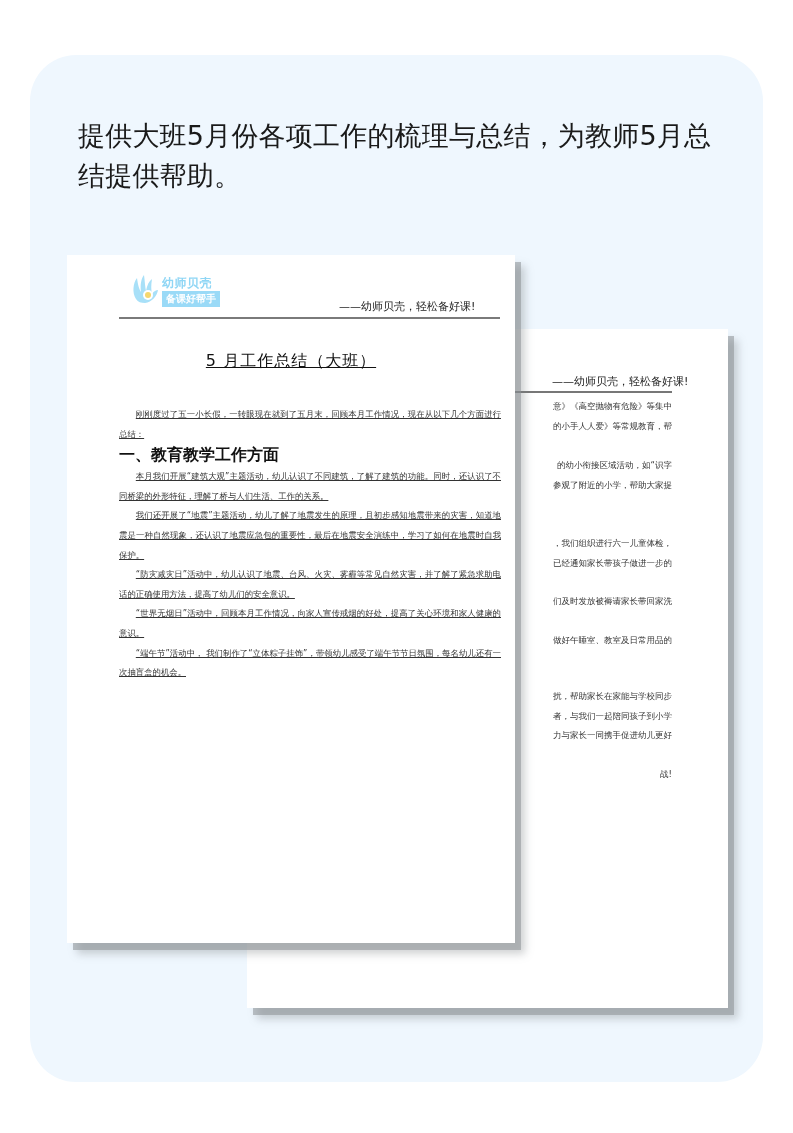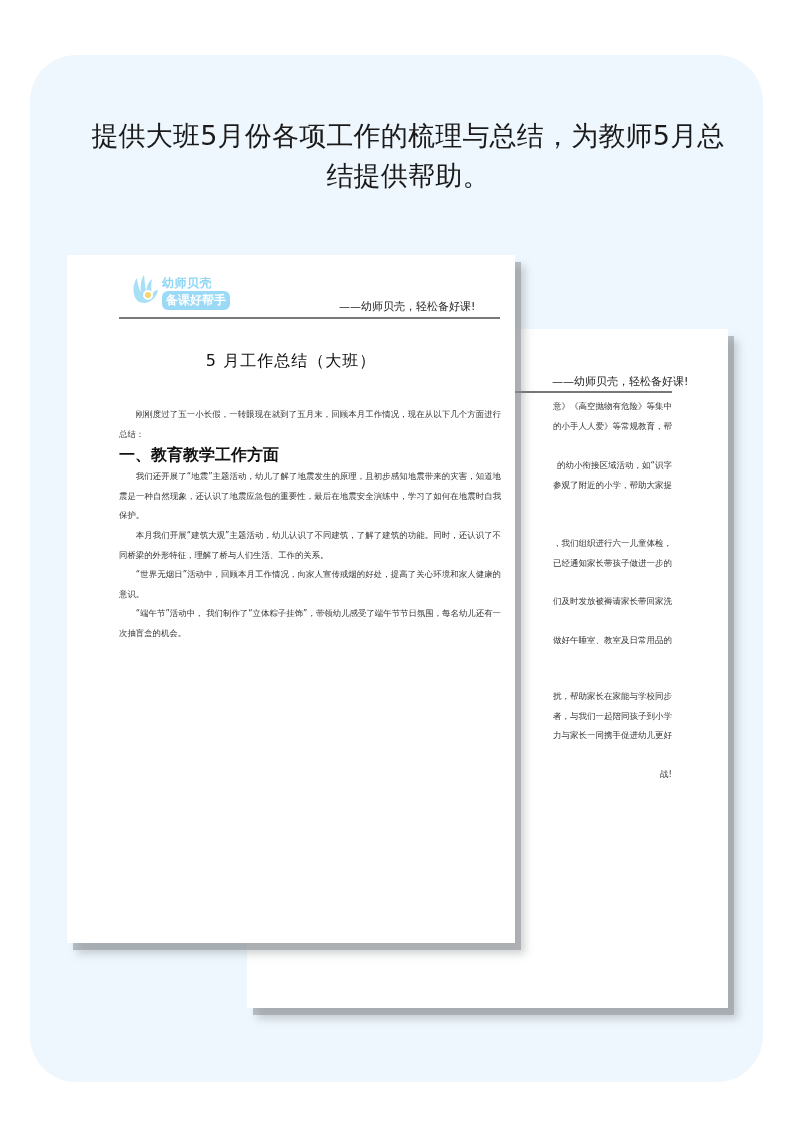--- a/index.html
+++ b/index.html
@@ -7,21 +7,20 @@
     body { position: relative; font-family: "DejaVu Sans", "Liberation Sans", sans-serif; color: #222; }
 
     .card {
       position: absolute; left: 30px; top: 55px; width: 733px; height: 1027px;
       background: #eff7fe; border-radius: 46px;
     }
     .headline {
       position: absolute; left: 78px; top: 116px; width: 660px;
       font-size: 27px; line-height: 40px; color: #1a1a1a; letter-spacing: 0.2px;
       font-family: "DejaVu Sans", sans-serif;
-      text-align: center;
     }
 
     .page {
       position: absolute; background: #ffffff;
       box-shadow: 6px 7px 0 rgba(140,145,150,0.55), 10px 11px 8px rgba(120,125,130,0.35);
     }
     .page.back { left: 247px; top: 329px; width: 481px; height: 679px; }
     .page.front { left: 67px; top: 255px; width: 448px; height: 688px; }
 
     .back-inner { position: absolute; left: 0; top: 0; width: 100%; height: 100%; overflow: hidden; }
@@ -31,32 +30,32 @@
     .back-rule { position: absolute; left: 40px; right: 56px; top: 62px; height: 2px; background: #777; }
     .back-line {
       position: absolute; left: 0; right: 56px; font-size: 8.5px; color: #333; white-space: nowrap;
       text-align: right; overflow: hidden;
     }
 
     
     .logo { position: absolute; left: 63px; top: 18px; width: 100px; height: 34px; }
     .logo-text-top { position: absolute; left: 32px; top: 2px; font-size: 12px; font-weight: bold; color: #8fd6f5; letter-spacing: 0.5px; white-space: nowrap; }
     .logo-text-bottom {
-      position: absolute; left: 32px; top: 18px; font-size: 12px; font-weight: bold; color: #fff;
-      background: #9adaf7; border-radius: 6px; padding: 1px 4px; white-space: nowrap;
+      position: absolute; left: 32px; top: 18px; font-size: 10px; font-weight: bold; color: #fff;
+      background: #9adaf7; border-radius: 0; padding: 1px 4px; white-space: nowrap;
     }
     .front-slogan { position: absolute; left: 272px; top: 44px; font-size: 11px; color: #222; white-space: nowrap; }
     .front-rule { position: absolute; left: 52px; width: 381px; top: 62px; height: 2px; background: #7a7a7a; }
 
     .doc-title {
       position: absolute; left: 0; width: 100%; top: 96px; text-align: center;
-      font-size: 16px; color: #111; letter-spacing: 1px;
+      font-size: 16px; color: #111; letter-spacing: 1px; text-decoration: underline;
     }
     .doc-body { position: absolute; left: 52px; width: 382px; top: 150px; }
-    .para { font-size: 8.4px; line-height: 19.6px; color: #333; text-indent: 2em; text-align: justify; }
+    .para { font-size: 8.4px; line-height: 19.6px; color: #333; text-indent: 2em; text-align: justify; text-decoration: underline; }
     .section-heading { font-size: 16px; font-weight: bold; color: #111; line-height: 18px; margin: 2px 0 3px 0; }
   </style>
 </head>
 <body>
 
 <div class="card"></div>
 
 <div class="headline">提供大班5月份各项工作的梳理与总结，为教师5月总结提供帮助。</div>
 
 <div class="page back">
@@ -89,18 +88,19 @@
     <div class="logo-text-bottom">备课好帮手</div>
   </div>
   <div class="front-slogan">——幼师贝壳，轻松备好课!</div>
   <div class="front-rule"></div>
 
   <div class="doc-title">5 月工作总结（大班）</div>
 
   <div class="doc-body">
     <p class="para">刚刚度过了五一小长假，一转眼现在就到了五月末，回顾本月工作情况，现在从以下几个方面进行总结：</p>
     <div class="section-heading">一、教育教学工作方面</div>
+    <p class="para">本月我们开展“建筑大观”主题活动，幼儿认识了不同建筑，了解了建筑的功能。同时，还认识了不同桥梁的外形特征，理解了桥与人们生活、工作的关系。</p>
     <p class="para">我们还开展了“地震”主题活动，幼儿了解了地震发生的原理，且初步感知地震带来的灾害，知道地震是一种自然现象，还认识了地震应急包的重要性，最后在地震安全演练中，学习了如何在地震时自我保护。</p>
-    <p class="para">本月我们开展“建筑大观”主题活动，幼儿认识了不同建筑，了解了建筑的功能。同时，还认识了不同桥梁的外形特征，理解了桥与人们生活、工作的关系。</p>
+    <p class="para">“防灾减灾日”活动中，幼儿认识了地震、台风、火灾、雾霾等常见自然灾害，并了解了紧急求助电话的正确使用方法，提高了幼儿们的安全意识。</p>
     <p class="para">“世界无烟日”活动中，回顾本月工作情况，向家人宣传戒烟的好处，提高了关心环境和家人健康的意识。</p>
     <p class="para">“端午节”活动中， 我们制作了“立体粽子挂饰”，带领幼儿感受了端午节节日氛围，每名幼儿还有一次抽盲盒的机会。</p>
   </div>
 </div>
 
 </body></html>

